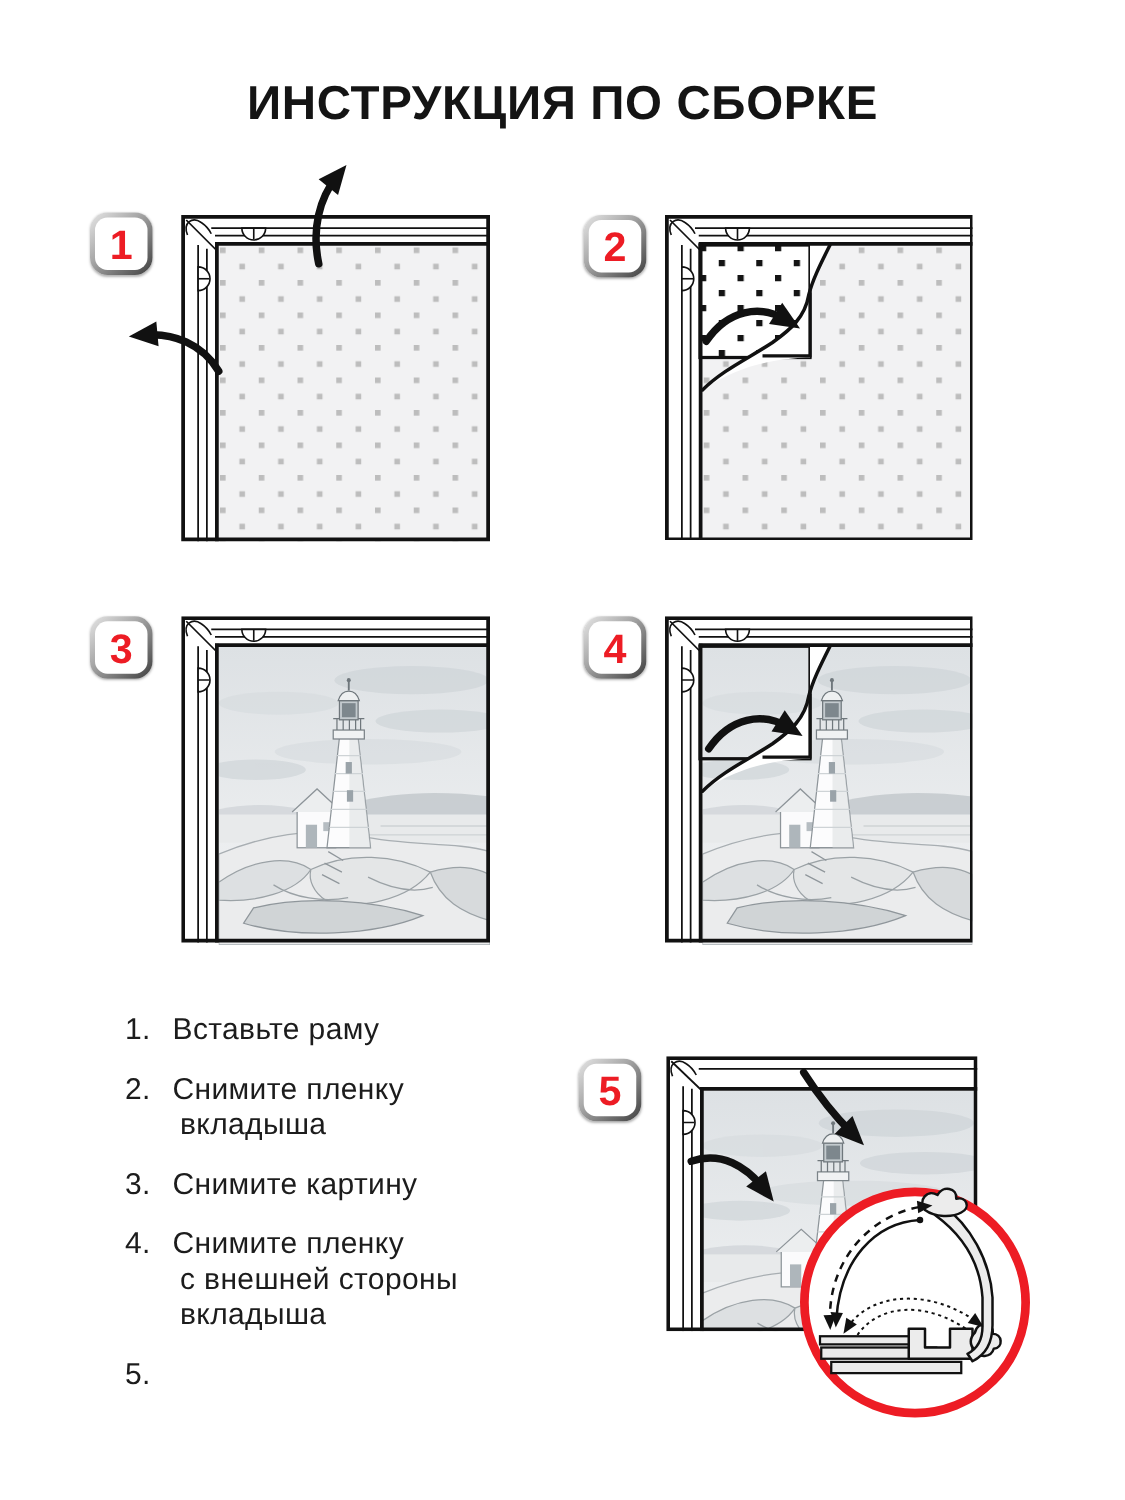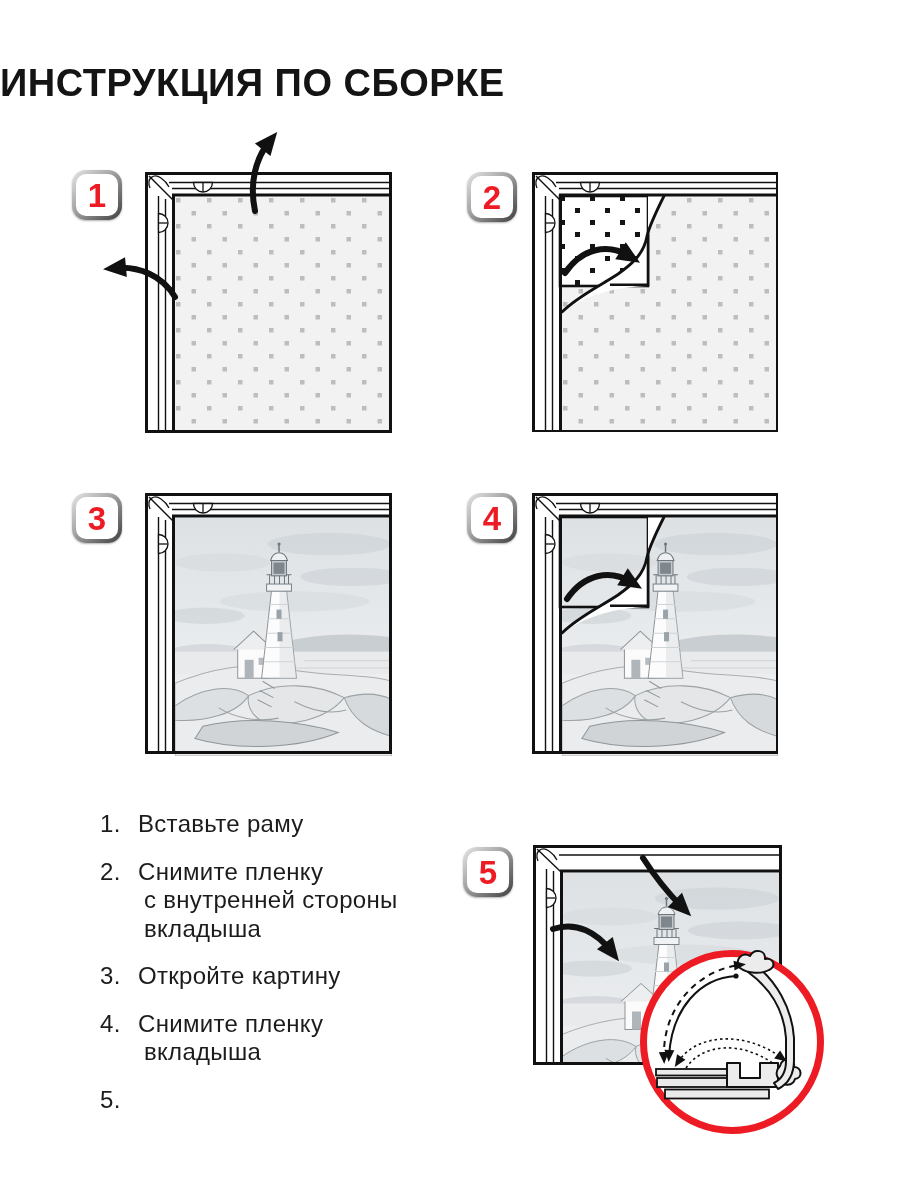--- a/index.html
+++ b/index.html
@@ -1,18 +1,18 @@
 <!DOCTYPE html>
 <html><head>
 <meta charset="utf-8">
 <style>
   html,body{margin:0;padding:0;background:#fff;}
   .page{position:relative;width:900px;height:1200px;background:#ffffff;overflow:hidden;
         font-family:"Liberation Sans",sans-serif;}
-  .title{position:absolute;left:0;right:0;top:62px;text-align:left;
+  .title{position:absolute;left:0;right:0;top:62px;text-align:center;
          font-size:38px;font-weight:800;letter-spacing:.5px;color:#141414;}
   .badge{position:absolute;width:50px;height:50px;border-radius:14px;
          background:linear-gradient(135deg,#e6e6e6 0%,#a9a9a9 40%,#3f3f3f 100%);
          box-shadow:0 1px 2px rgba(0,0,0,.3);
          display:flex;align-items:center;justify-content:center;}
   .badge::before{content:"";position:absolute;inset:4px;border-radius:10px;background:#fff;}
   .badge span{position:relative;font-size:33px;font-weight:800;color:#ed1c24;line-height:1;}
   .ill{position:absolute;}
   .instructions{position:absolute;left:100px;top:810px;width:390px;
                 font-size:24px;line-height:28.5px;color:#1c1c1c;letter-spacing:.3px;}
@@ -222,34 +222,34 @@
       <div class="row">
           <span class="num">1.</span>
           <span>Вставьте раму</span>
         </div>
     </div>
     <div class="ins">
       <div class="row">
           <span class="num">2.</span>
           <span>Снимите пленку</span>
         </div>
-      <div class="cont">с внутренней стороны</div>
       <div class="cont">вкладыша</div>
     </div>
     <div class="ins">
       <div class="row">
           <span class="num">3.</span>
-          <span>Откройте картину</span>
+          <span>Снимите картину</span>
         </div>
     </div>
     <div class="ins">
       <div class="row">
           <span class="num">4.</span>
           <span>Снимите пленку</span>
         </div>
+      <div class="cont">с внешней стороны</div>
       <div class="cont">вкладыша</div>
     </div>
     <div class="ins">
       <div class="row">
           <span class="num">5.</span>
         </div>
     </div>
   </div>
 
 </div>

